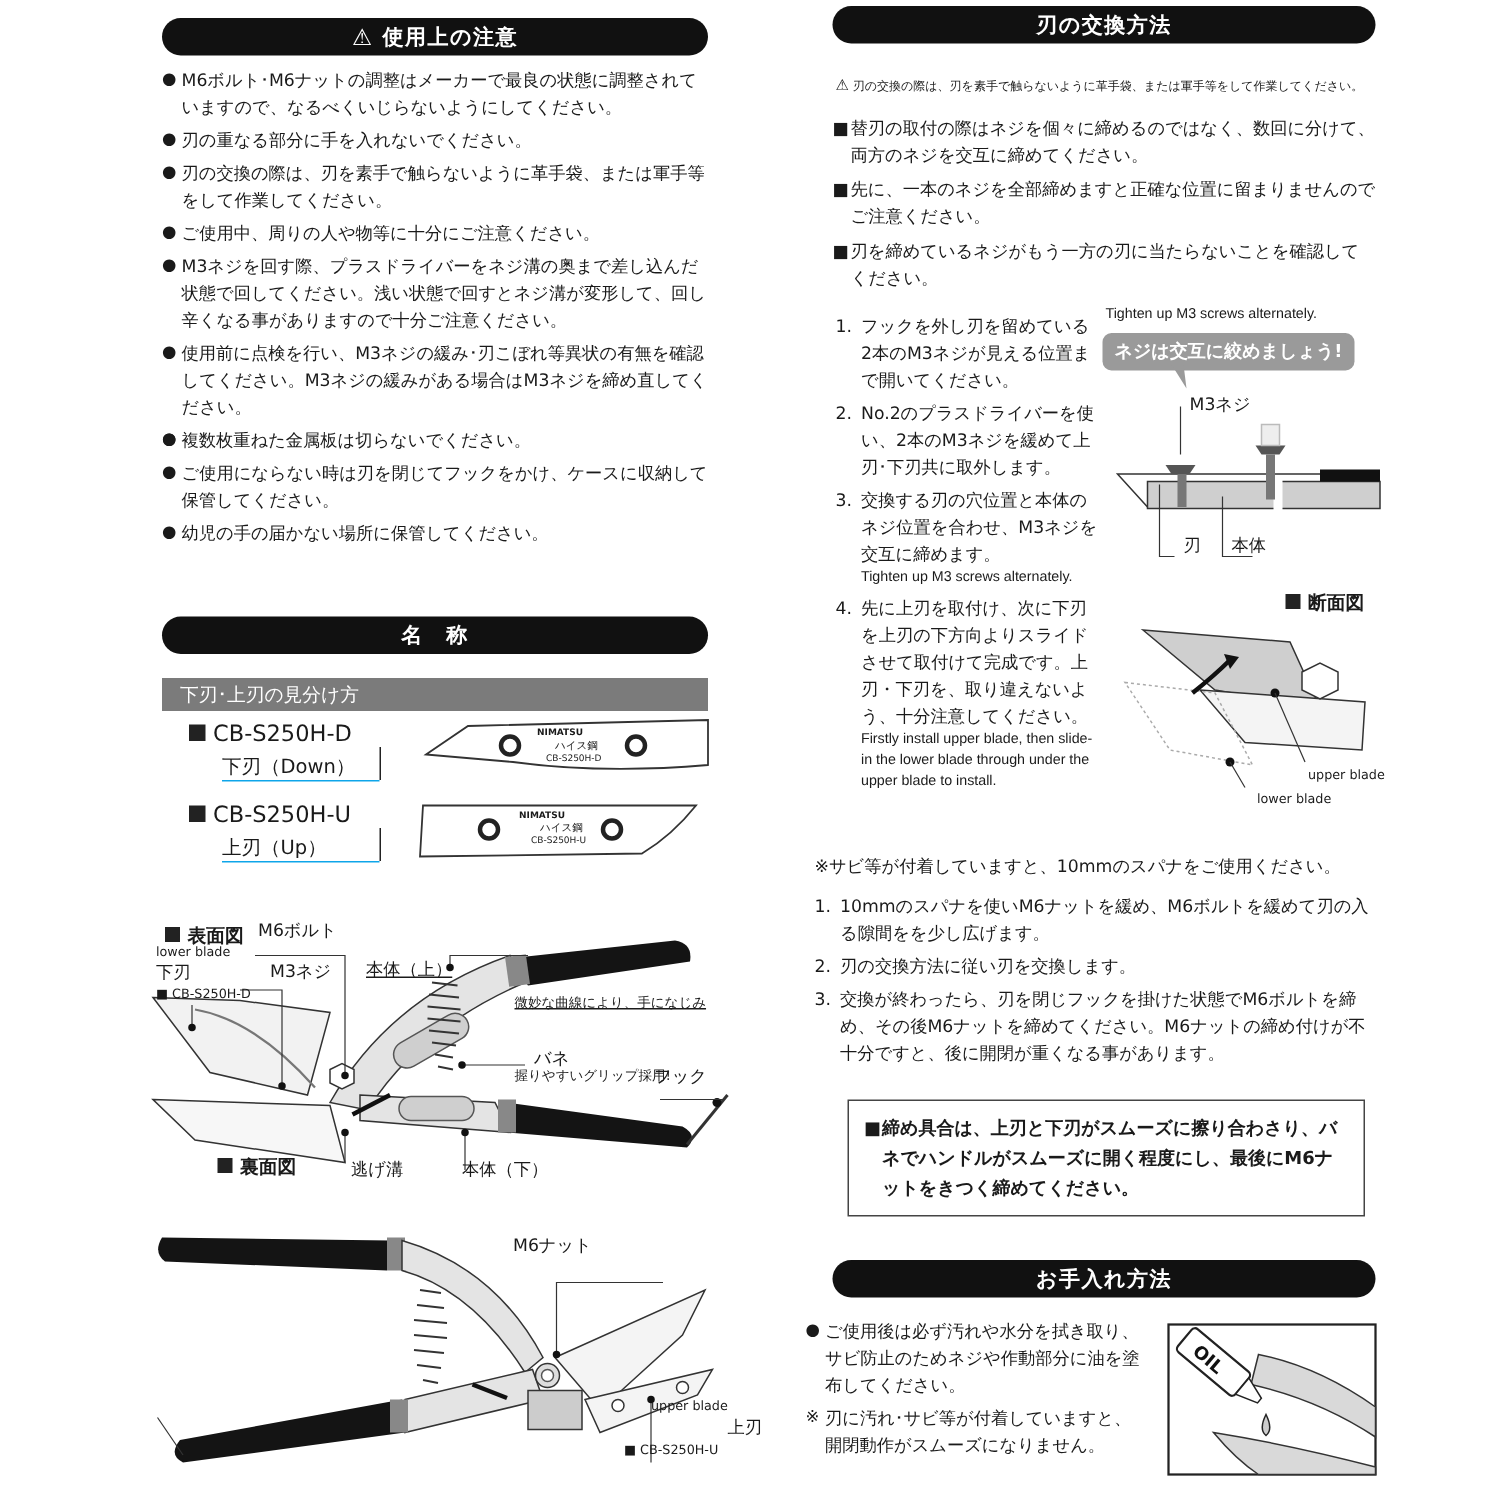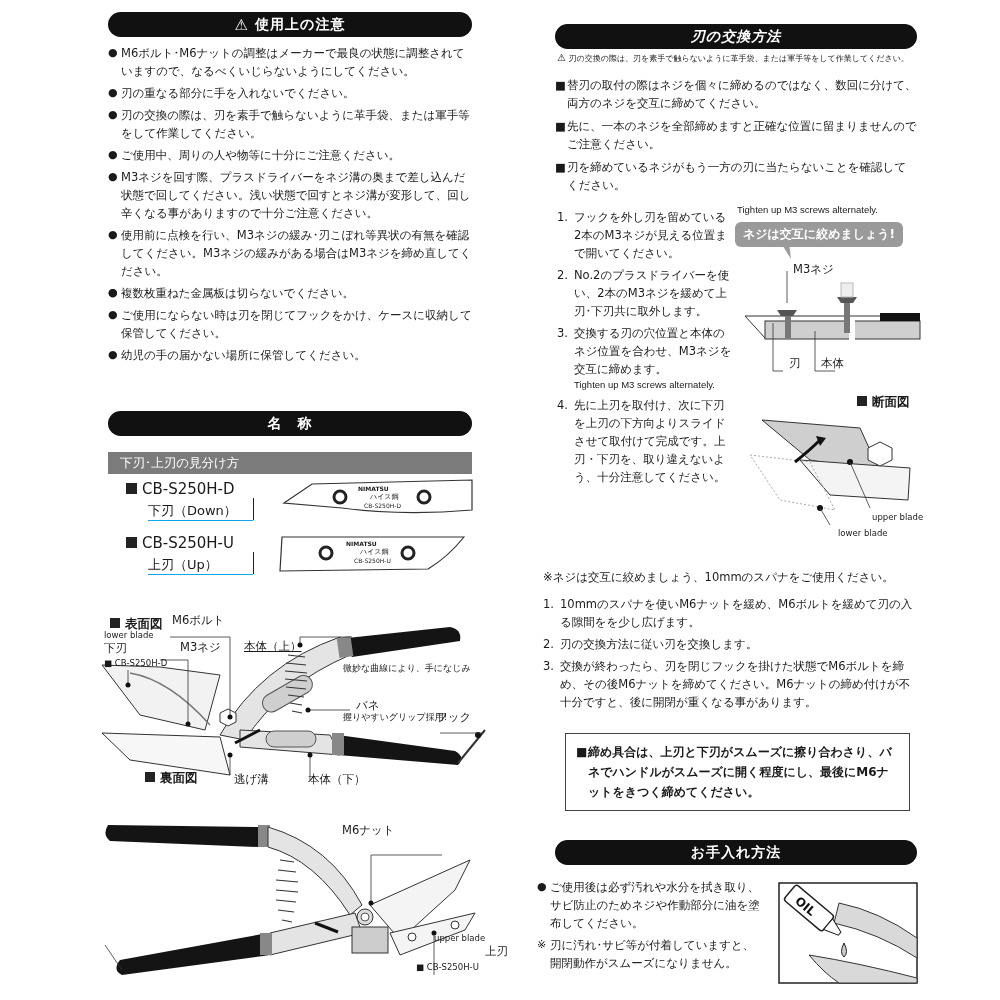--- a/index.html
+++ b/index.html
@@ -176,21 +176,21 @@
       <circle cx="210" cy="130" r="2.5"></circle>
     </g>
   </svg>
 
   <div class="callout-small" style="left:-4px; top:630px;">lower blade</div>
   <div class="callout" style="left:-4px; top:641px;">下刃</div>
   <div class="callout-small" style="left:-4px; top:658px;">■ <span>CB-S250H-D</span></div>
   <div class="callout" style="left:64px; top:613px;">M6ボルト</div>
   <div class="callout" style="left:136px; top:639px;text-decoration:underline;">本体（上）</div>
   <div class="callout" style="left:72px; top:640px;">M3ネジ</div>
-  <div class="callout-small" style="left:235px; top:662px; font-size:9px;">微妙な曲線により、手になじみ</div>
+  <div class="callout-small" style="left:235px; top:662px; font-size:9px;text-decoration:underline;">微妙な曲線により、手になじみ</div>
   <div class="callout-small" style="left:235px; top:711px; font-size:9px;">握りやすいグリップ採用!</div>
   <div class="callout" style="left:248px; top:698px;">バネ</div>
   <div class="callout" style="left:328px; top:710px;">フック</div>
   <div class="callout" style="left:126px; top:772px;">逃げ溝</div>
   <div class="callout" style="left:200px; top:772px;">本体（下）</div>
 
   <div class="diagram-title" style="left:2px; top:752px;padding-left:35px;"><span class="sq"></span><span>裏面図</span></div>
 
   <svg width="390" height="160" style="left:-8px; top:815px;">
 
@@ -235,40 +235,40 @@
   </svg>
 
   <div class="callout" style="left:234px; top:823px;">M6ナット</div>
   <div class="callout-small" style="left:326px; top:933px;">upper blade</div>
   <div class="callout" style="left:345px; top:944px;margin-left:32px;">上刃</div>
   <div class="callout-small" style="left:308px; top:962px;">■ <span>CB-S250H-U</span></div>
 </div>
 
 <div class="col col-right">
 
-  <div class="pill-header" style="left:0; top:24px; width:362px;font-style:italic;">
+  <div class="pill-header" style="left:0; top:4px; width:362px;">
     <span>刃の交換方法</span>
   </div>
 
   <div class="warn-line" style="left:2px; top:52px;">
     <span style="font-size:10px;">⚠</span>
     <span>刃の交換の際は、刃を素手で触らないように革手袋、または軍手等をして作業してください。</span>
   </div>
 
   <div class="sq-list" style="left:0; top:76px; width:362px;">
     <div class="item"><span class="mark">■</span><span>替刃の取付の際はネジを個々に締めるのではなく、数回に分けて、両方のネジを交互に締めてください。</span></div>
     <div class="item"><span class="mark">■</span><span>先に、一本のネジを全部締めますと正確な位置に留まりませんのでご注意ください。</span></div>
     <div class="item"><span class="mark">■</span><span>刃を締めているネジがもう一方の刃に当たらないことを確認してください。</span></div>
   </div>
 
   <div class="num-list" style="left:2px; top:208px; width:175px;">
     <div class="item"><span class="num">1.</span><span>フックを外し刃を留めている2本のM3ネジが見える位置まで開いてください。</span></div>
     <div class="item"><span class="num">2.</span><span>No.2のプラスドライバーを使い、2本のM3ネジを緩めて上刃･下刃共に取外します。</span></div>
     <div class="item"><span class="num">3.</span><span>交換する刃の穴位置と本体のネジ位置を合わせ、M3ネジを交互に締めます。</span><div class="en-note">Tighten up M3 screws alternately.</div></div>
-    <div class="item"><span class="num">4.</span><span>先に上刃を取付け、次に下刃を上刃の下方向よりスライドさせて取付けて完成です。上刃・下刃を、取り違えないよう、十分注意してください。</span></div>
+    <div class="item"><span class="num">4.</span><span>先に上刃を取付け、次に下刃を上刃の下方向よりスライドさせて取付けて完成です。上刃・下刃を、取り違えないよう、十分注意してください。</span><div class="en-note">Firstly install upper blade, then slide-in the lower blade through under the upper blade to install.</div></div>
   </div>
 
   <div class="en-note" style="position:absolute; left:182px; top:203px; font-size:9.5px;">Tighten up M3 screws alternately.</div>
   <div class="balloon" style="left:180px; top:222px;">ネジは交互に絞めましょう!</div>
   <svg width="180" height="110" style="left:190px; top:243px;">
     <polygon points="36,0 44,0 46,16" fill="#9a9a9a"></polygon>
     <line x1="42" y1="28" x2="42" y2="60" stroke="#333" stroke-width="0.8"></line>
     <path d="M0,73 L150,73 L150,82 L35,82 L30,95 L20,95 Z" fill="#fff" stroke="#333"></path>
     <rect x="20" y="78" width="155" height="18" fill="#cfcfcf" stroke="#333"></rect>
     <rect x="104" y="75" width="6" height="22" fill="#fff"></rect>
@@ -296,21 +296,21 @@
     <path d="M55,62 Q70,50 80,40" stroke="#111" stroke-width="3" fill="none"></path>
     <polygon points="76,36 86,38 80,46" fill="#111"></polygon>
     <circle cx="110" cy="62" r="3" fill="#111"></circle>
     <circle cx="80" cy="108" r="3" fill="#111"></circle>
     <line x1="110" y1="62" x2="130" y2="108" stroke="#333" stroke-width="0.8"></line>
     <line x1="80" y1="108" x2="90" y2="125" stroke="#333" stroke-width="0.8"></line>
   </svg>
   <div class="callout-small" style="left:317px; top:512px;">upper blade</div>
   <div class="callout-small" style="left:283px; top:528px;">lower blade</div>
 
-  <div style="position:absolute; left:-12px; top:570px; font-size:11.5px;">※ネジは交互に絞めましょう、10mmのスパナをご使用ください。</div>
+  <div style="position:absolute; left:-12px; top:570px; font-size:11.5px;">※サビ等が付着していますと、10mmのスパナをご使用ください。</div>
   <div class="num-list" style="left:-12px; top:595px; width:372px;">
     <div class="item"><span class="num">1.</span><span>10mmのスパナを使いM6ナットを緩め、M6ボルトを緩めて刃の入る隙間をを少し広げます。</span></div>
     <div class="item"><span class="num">2.</span><span>刃の交換方法に従い刃を交換します。</span></div>
     <div class="item"><span class="num">3.</span><span>交換が終わったら、刃を閉じフックを掛けた状態でM6ボルトを締め、その後M6ナットを締めてください。M6ナットの締め付けが不十分ですと、後に開閉が重くなる事があります。</span></div>
   </div>
 
   <div class="box-note" style="left:10px; top:733px; width:345px;">
     <span class="mark">■</span>
     <span>締め具合は、上刃と下刃がスムーズに擦り合わさり、バネでハンドルがスムーズに開く程度にし、最後にM6ナットをきつく締めてください。</span>
   </div>

